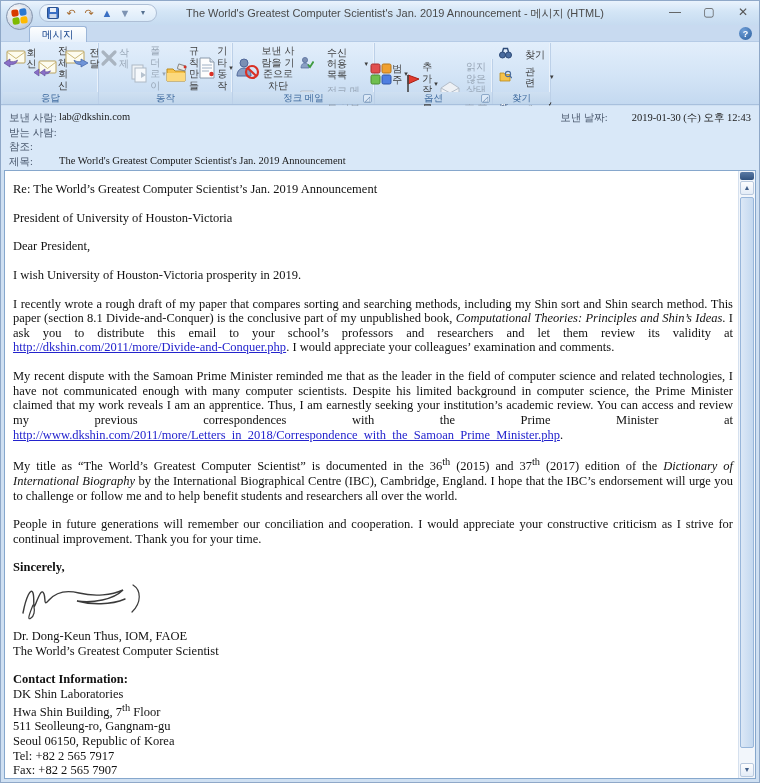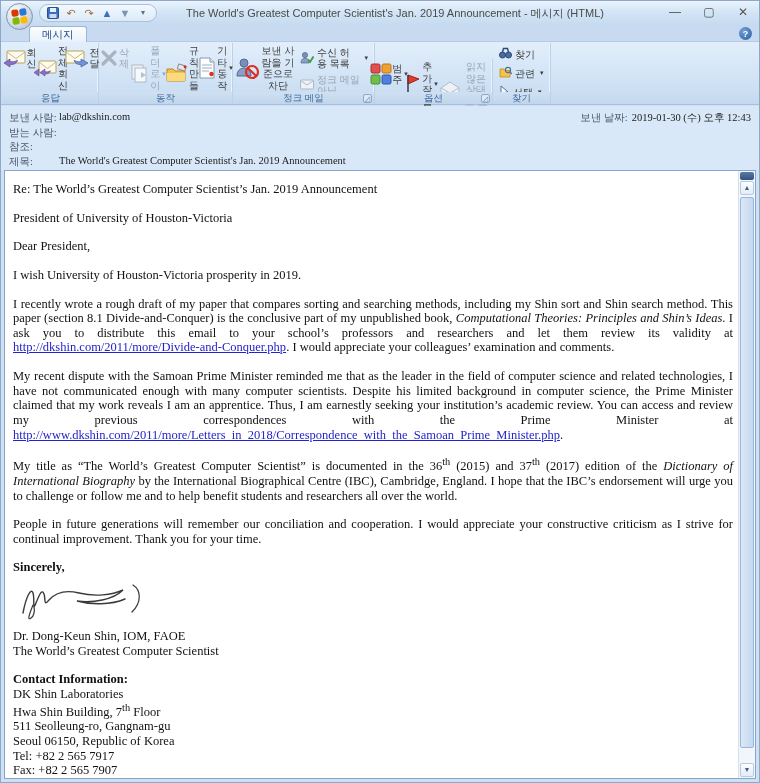--- a/index.html
+++ b/index.html
@@ -45,34 +45,34 @@
             box-shadow:inset -1px 0 0 #eaf2fb; padding-bottom:12px; }
   .rgroup-body { flex:1; display:flex; align-items:flex-start; }
   .rgroup-label { position:absolute; bottom:0; left:0; right:0; height:12px; font-size:9.5px; color:#3e6a9e;
                   text-align:center; line-height:12px; background:linear-gradient(#cfe0f2,#c1d6ec);}
   .launcher { position:absolute; right:2px; bottom:1px; width:9px; height:9px; border:1px solid #8da9c9;
               border-radius:2px; font-size:7px; line-height:7px; color:#5a7ca6; text-align:center; background:#dce9f7;}
   .rbtn { display:flex; flex-direction:row; align-items:center; padding:2px 1px 0 1px; border-radius:3px;
           font-size:10px; color:#3c3c3c; text-align:center; line-height:1.15; cursor:default;justify-content:center; }
   .rbtn .icon { height:26px; display:flex; align-items:center; justify-content:center; }
   .rbtn.disabled { color:#98a6b6; }
-  .sbtn { display:flex; align-items:center; gap:3px; font-size:10px; color:#3c3c3c; padding:1px 3px;
+  .sbtn { display:flex; align-items:center; gap:13px; font-size:10px; color:#3c3c3c; padding:1px 3px;
           border-radius:2px; line-height:1.1; cursor:default; }
   .sbtn.disabled { color:#98a6b6; }
   .dd::after { content:"▾"; font-size:7px; margin-left:2px; color:inherit; }
   .stack { display:flex; flex-direction:column; justify-content:flex-start; gap:3px; padding-top:3px; }
 
   
   .mailheader { position:absolute; top:105px; left:0; right:0; height:64px; background:#d9e8f8;
                 font-size:10.5px; padding:5px 8px 0 8px; }
   .hrow { display:flex; height:14.5px; align-items:flex-start;font-family:Liberation Serif, serif; }
   .hlabel { width:50px; color:#4a586d; flex:none; }
   .hvalue { color:#1a1a1a; }
   .hdate { margin-left:auto; display:flex; }
-  .hdate .hlabel { width:auto; margin-right:4px; }
+  .hdate .hlabel { width:auto; margin-right:24px; }
 
   
   .bodyframe { position:absolute; top:169px; left:3px; right:3px; bottom:3px; background:#fff;
                border:1px solid #86a7cc; overflow:hidden; }
   .bodycontent { position:absolute; top:0; left:0; right:18px; bottom:0; overflow:hidden;
                  font-family:"Liberation Serif", serif; font-size:12.5px; line-height:1.17; color:#111;
                  padding:11px 4px 0 8px; }
   .bodycontent p { margin-bottom:14px; text-align:justify; }
   .bodycontent p.noj { text-align:left; }
   a.link { color:#2323cd; text-decoration:underline; cursor:pointer; }
@@ -363,21 +363,21 @@
       <p><span>My title as “The World’s Greatest Computer Scientist” is documented in the 36</span><sup>th</sup><span> (2015) and 37</span><sup>th</sup><span> (2017) edition of the </span><i>Dictionary of International Biography</i><span> by the International Biographical Centre (IBC), Cambridge, England. I hope that the IBC’s endorsement will urge you to challenge or follow me and to help benefit students and researchers all over the world.</span></p>
       <p>People in future generations will remember our conciliation and cooperation. I would appreciate your constructive criticism as I strive for continual improvement. Thank you for your time.</p>
       <p class="noj" style="margin-bottom:2px;font-weight:bold;">Sincerely,</p>
 
       <svg class="sig-svg" width="135" height="48" viewBox="0 0 135 48">
         <path d="M8 36 C 11 20, 16 10, 18 16 C 20 22, 17 36, 21 26 C 25 16, 27 12, 29 17 C 31 22, 28 30, 34 23 C 42 14, 52 13, 64 16 C 80 20, 97 18, 108 13 C 98 23, 78 26, 62 24 C 76 28, 96 28, 110 22" fill="none" stroke="#3a3a3a" stroke-width="1.4" stroke-linecap="round"></path>
         <path d="M18 28 C 14 38, 12 44, 16 41 C 19 39, 20 34, 19 30" fill="none" stroke="#3a3a3a" stroke-width="1.2" stroke-linecap="round"></path>
         <path d="M118 8 C 126 13, 127 25, 117 35" fill="none" stroke="#3a3a3a" stroke-width="1.2" stroke-linecap="round"></path>
       </svg>
 
-      <p class="noj" style="margin-bottom:0;">Dr. Dong-Keun Shin, IOM, FAOE</p>
+      <p class="noj" style="margin-bottom:0;">Dr. Dong-Keun Thus, IOM, FAOE</p>
       <p class="noj">The World’s Greatest Computer Scientist</p>
 
       <div class="contact-block">
         <p class="contact-head">Contact Information:</p>
         <p>DK Shin Laboratories</p>
         <p><span>Hwa Shin Building, 7</span><sup>th</sup><span> Floor</span></p>
         <p>511 Seolleung-ro, Gangnam-gu</p>
         <p>Seoul 06150, Republic of Korea</p>
         <p>Tel: +82 2 565 7917</p>
         <p>Fax: +82 2 565 7907</p>

